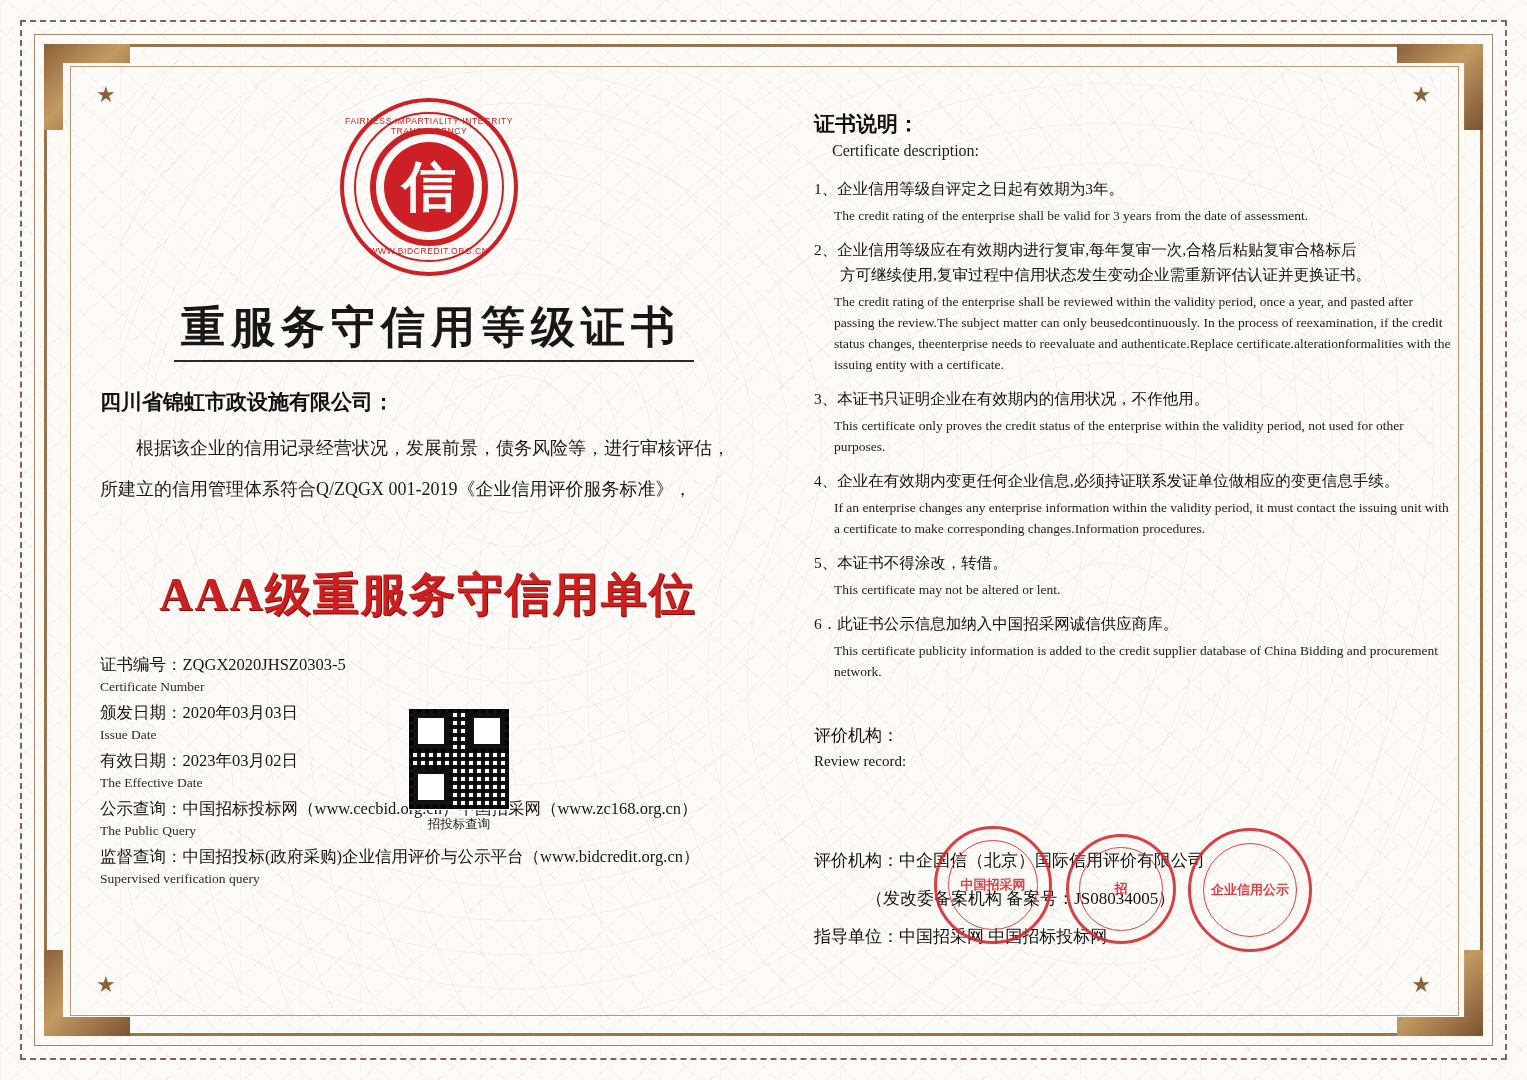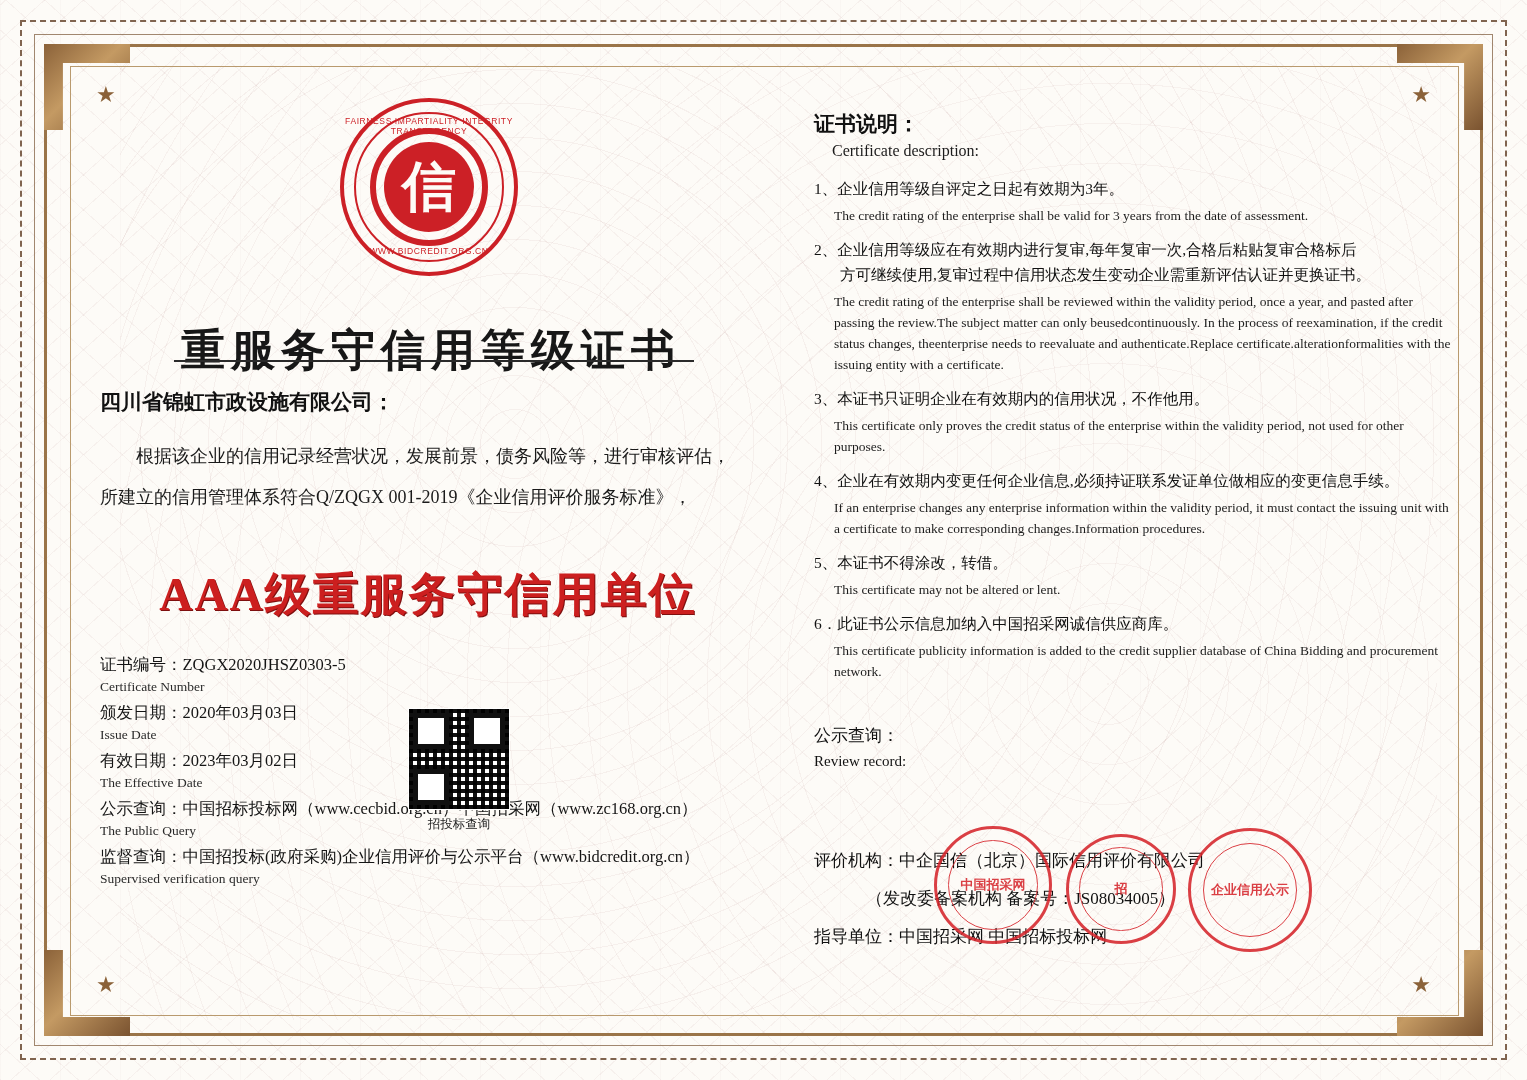--- a/index.html
+++ b/index.html
@@ -147,21 +147,20 @@
     position: absolute;
     left: 8px;
     top: 222px;
     width: 690px;
     text-align: center;
     font-size: 44px;
     font-weight: bold;
     letter-spacing: 6px;
     color: #171717;
     font-family: "Liberation Serif", serif;
-    margin-top: 23px;
   }
   .title-underline {
     position: absolute;
     left: 96px;
     top: 284px;
     width: 520px;
     height: 2px;
     background: #2a2a2a;
   }
 
@@ -169,21 +168,21 @@
     position: absolute;
     left: 22px;
     top: 312px;
     font-size: 21px;
     font-weight: bold;
     color: #111;
   }
   .body-para {
     position: absolute;
     left: 22px;
-    top: 360px;
+    top: 352px;
     width: 660px;
     font-size: 18px;
     line-height: 41px;
     color: #1a1a1a;
   }
   .body-para p { margin: 0; }
   .body-para p.indent { text-indent: 36px; }
 
   .aaa {
     position: absolute;
@@ -448,21 +447,21 @@
         <div class="cn">5、本证书不得涂改，转借。</div>
         <div class="en">This certificate may not be altered or lent.</div>
       </div>
 
       <div class="item">
         <div class="cn">6．此证书公示信息加纳入中国招采网诚信供应商库。</div>
         <div class="en">This certificate publicity information is added to the credit supplier database of China Bidding and procurement network.</div>
       </div>
 
       <div class="review">
-        <div class="cn">公示查询：</div>
+        <div class="cn">评价机构：</div>
         <div class="en">Review record:</div>
       </div>
 
       <div class="org-block">
         <div>评价机构：中企国信（北京）国际信用评价有限公司</div>
         <div class="line2">（发改委备案机构  备案号：JS08034005）</div>
         <div>指导单位：中国招采网        中国招标投标网</div>
 
         <div class="stamp s-a">
           <div class="inner">中国招采网</div>

